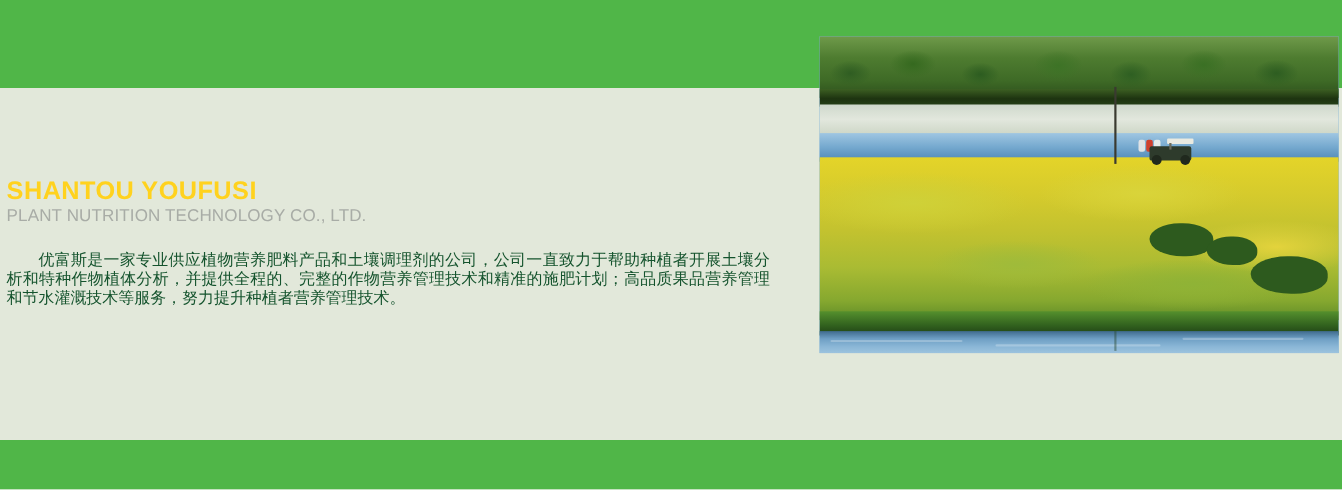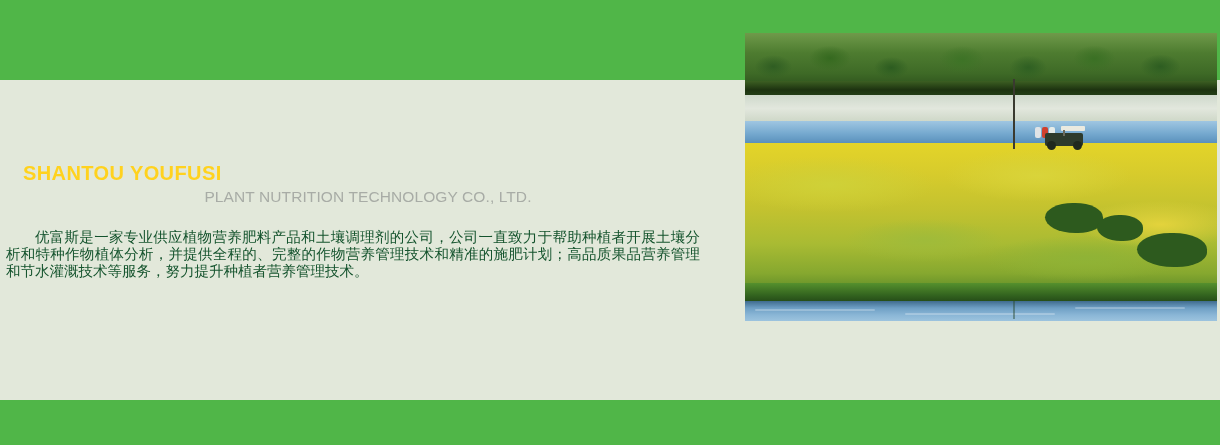--- a/index.html
+++ b/index.html
@@ -23,36 +23,34 @@
   #band-bottom{ top:400px; height:45px; }
 
   
   #text-col{
     position:absolute;
     left:0; top:160px;
     width:730px;
   }
 
   #brand-en{
-    font-size:20px;
+    font-size:23px;
     font-weight:bold;
     letter-spacing:0.4px;
     color:#ffd21e;
     line-height:26px;
     padding-left:6px;
-    margin-left:17px;
   }
   #brand-sub{
     font-size:15.5px;
     font-weight:normal;
     letter-spacing:0.1px;
     color:#a8aca6;
     line-height:22px;
     padding-left:6px;
-    text-align:center;
   }
   #brand-cn{
     font-size:25px;
     color:#4faf4a;
     line-height:36px;
     padding-left:6px;
     letter-spacing:0.5px;
     font-family:"DejaVu Sans","Liberation Sans",sans-serif;
   }
 

